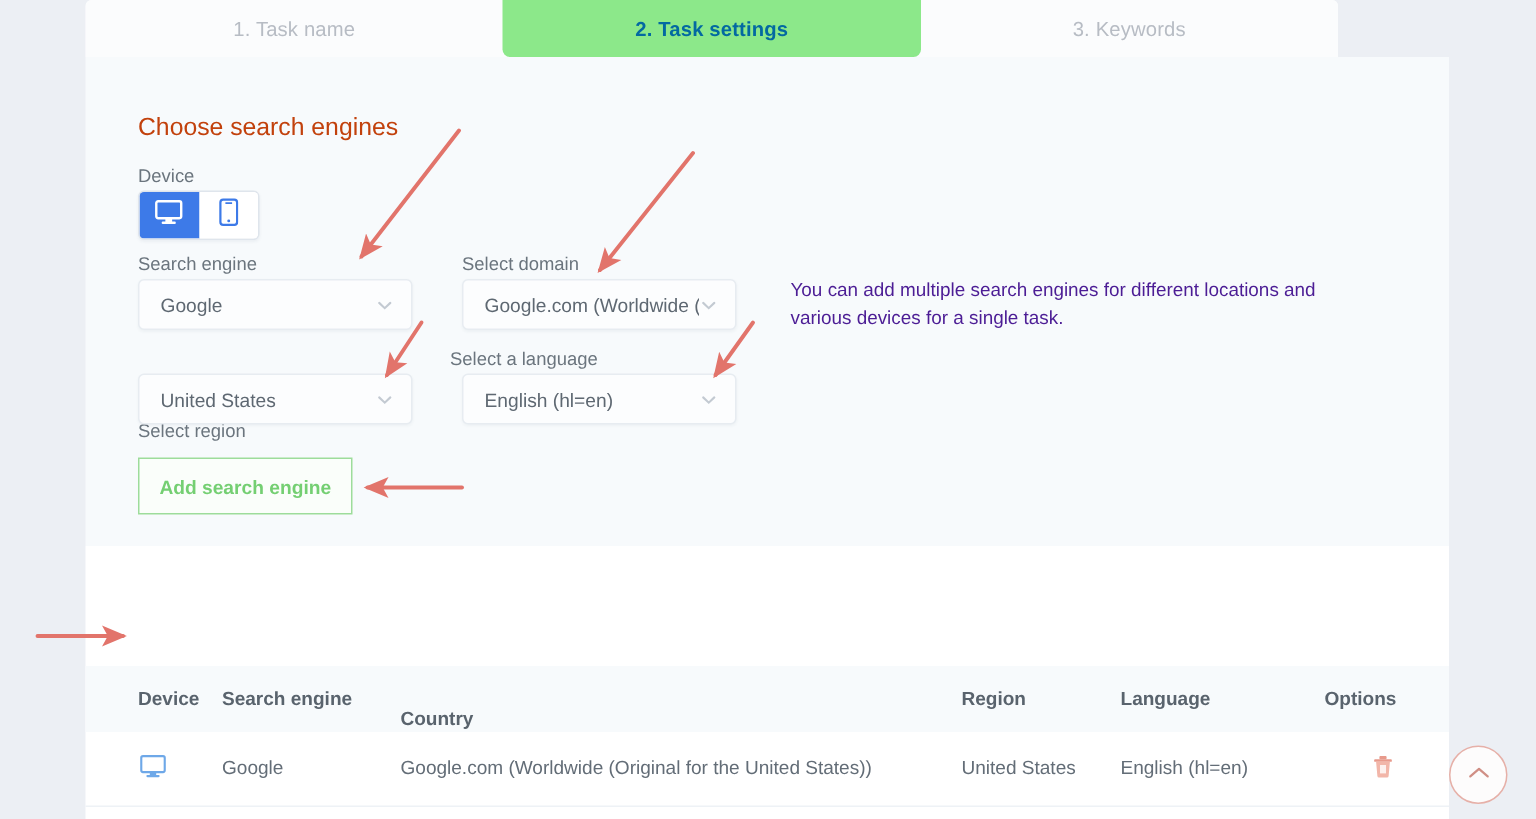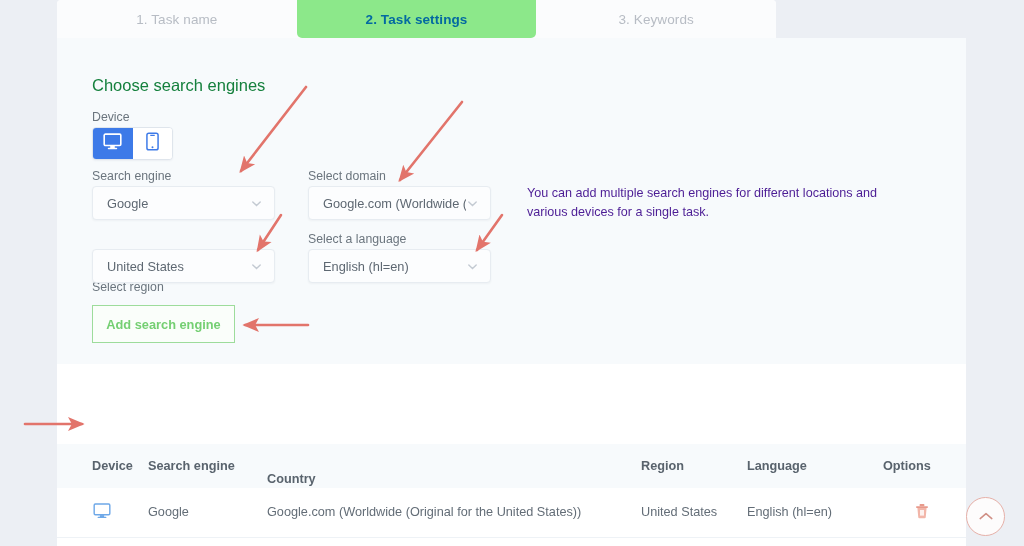--- a/index.html
+++ b/index.html
@@ -6,21 +6,21 @@
   html, body {
     width: 1024px; height: 546px;
     font-family: "Liberation Sans", sans-serif;
     background: #eceff4;
     overflow: hidden;
   }
   #root { position: relative; width: 1024px; height: 546px; }
 
   
   .tabs {
-    position: absolute; left: 57px; top: 0; width: 719px; height: 38px;
+    position: absolute; left: 57px; top: 0; width: 835px; height: 38px;
     background: #fbfcfd;
     display: flex;
     border-radius: 4px 4px 0 0;
     overflow: hidden;
   }
   .tab {
     flex: 1 1 0;
     display: flex; align-items: center; justify-content: center;
     font-size: 13.5px;
     color: #b7bcc4;
@@ -41,21 +41,21 @@
     background: #f7fafc;
   }
   .panel-bottom {
     position: absolute; left: 57px; top: 364px; width: 909px; height: 182px;
     background: #ffffff;
   }
 
   .section-title {
     position: absolute;
     font-size: 16.5px;
-    color: #15803d;
+    color: #c2410c;
     font-weight: normal;
   }
   #choose-title { left: 92px; top: 76px; }
   #selected-title { left: 92px; top: 402px; }
 
   .field-label {
     position: absolute;
     font-size: 12.3px;
     color: #6b757e;
   }
@@ -194,21 +194,21 @@
           <line x1="4.6" y1="3.4" x2="9.4" y2="3.4" stroke="#3d7ae8" stroke-width="1.3"></line>
           <circle cx="7" cy="16.2" r="1.05" fill="#3d7ae8"></circle>
         </svg>
       </span>
     </div>
   </div>
 
   <div class="field-label" style="left:92px; top:169px;">Search engine</div>
   <div class="field-label" style="left:308px; top:169px;">Select domain</div>
   <div class="field-label" style="left:92px; top:232px;margin-top:48px;">Select region</div>
-  <div class="field-label" style="left:308px; top:232px;">Select a language</div>
+  <div class="field-label" style="left:300px; top:232px;">Select a language</div>
 
   <div class="sel" style="left:92px; top:186px; width:183px;">
     <span class="sel-text">Google</span>
     <span class="chev">
       <svg width="13" height="13" viewBox="0 0 14 14">
           <path d="M3 5.3 L7 9.1 L11 5.3" fill="none" stroke="#c3cad2" stroke-width="1.5" stroke-linecap="round"></path>
         </svg>
     </span>
   </div>
 

